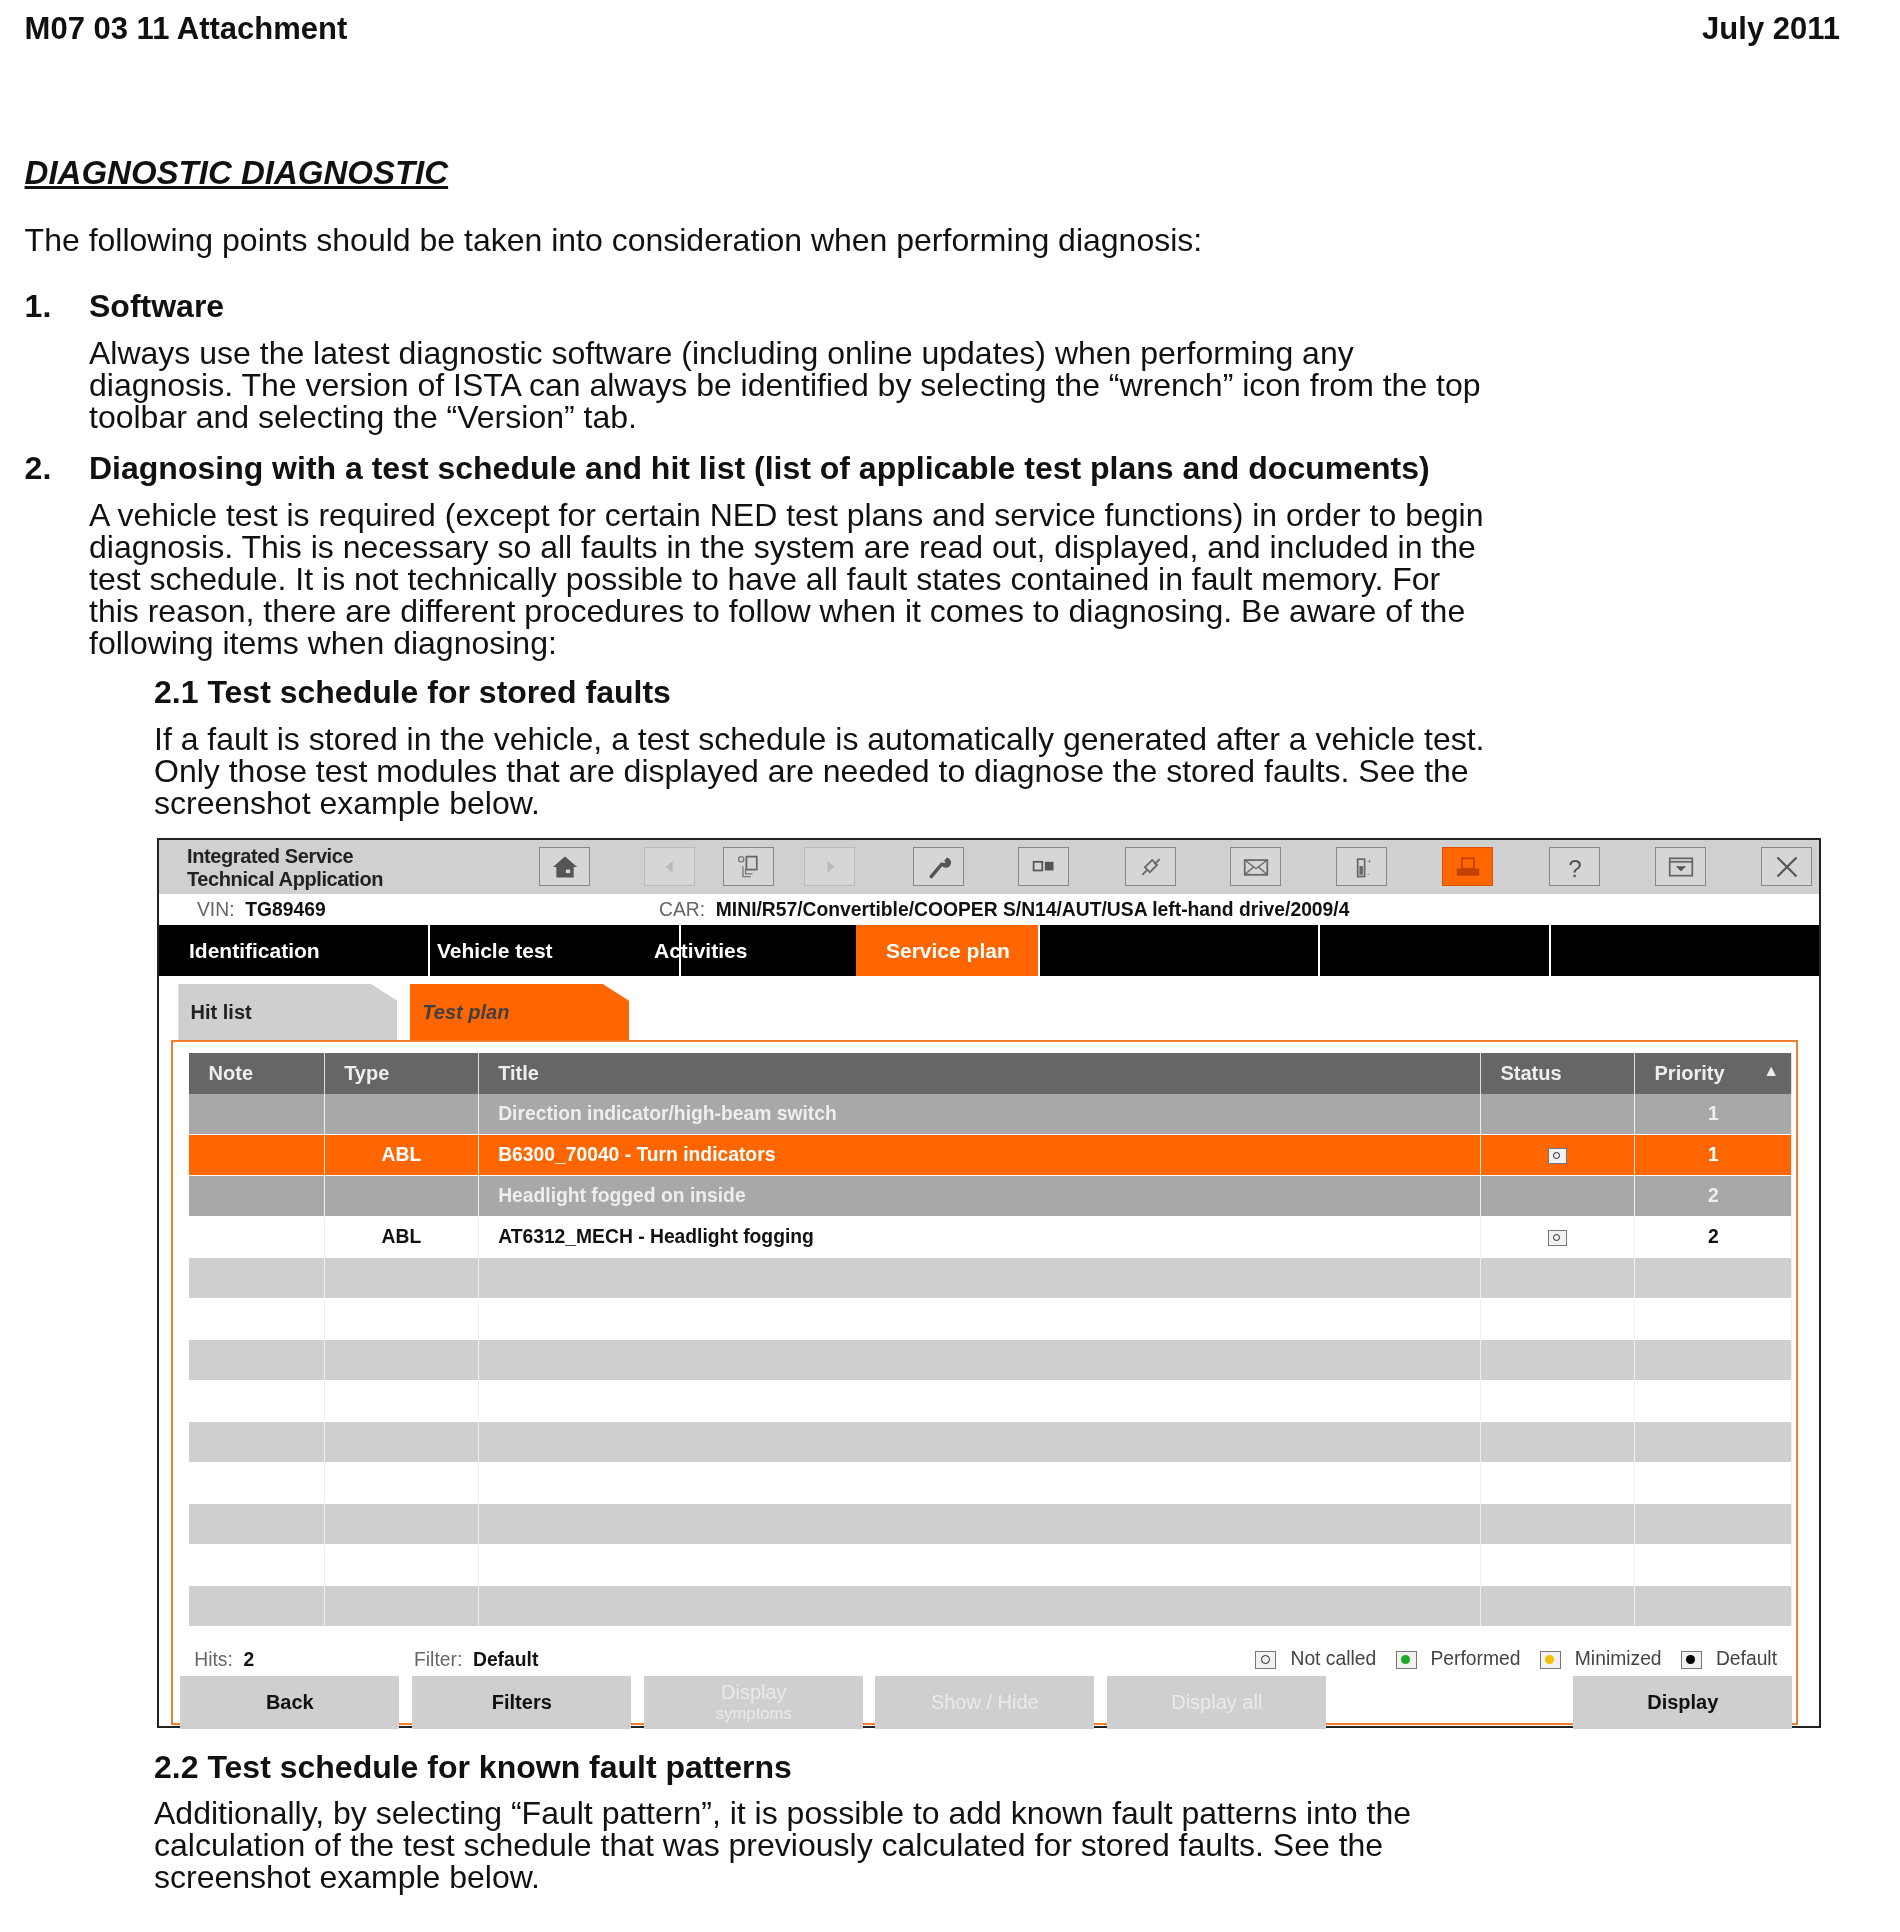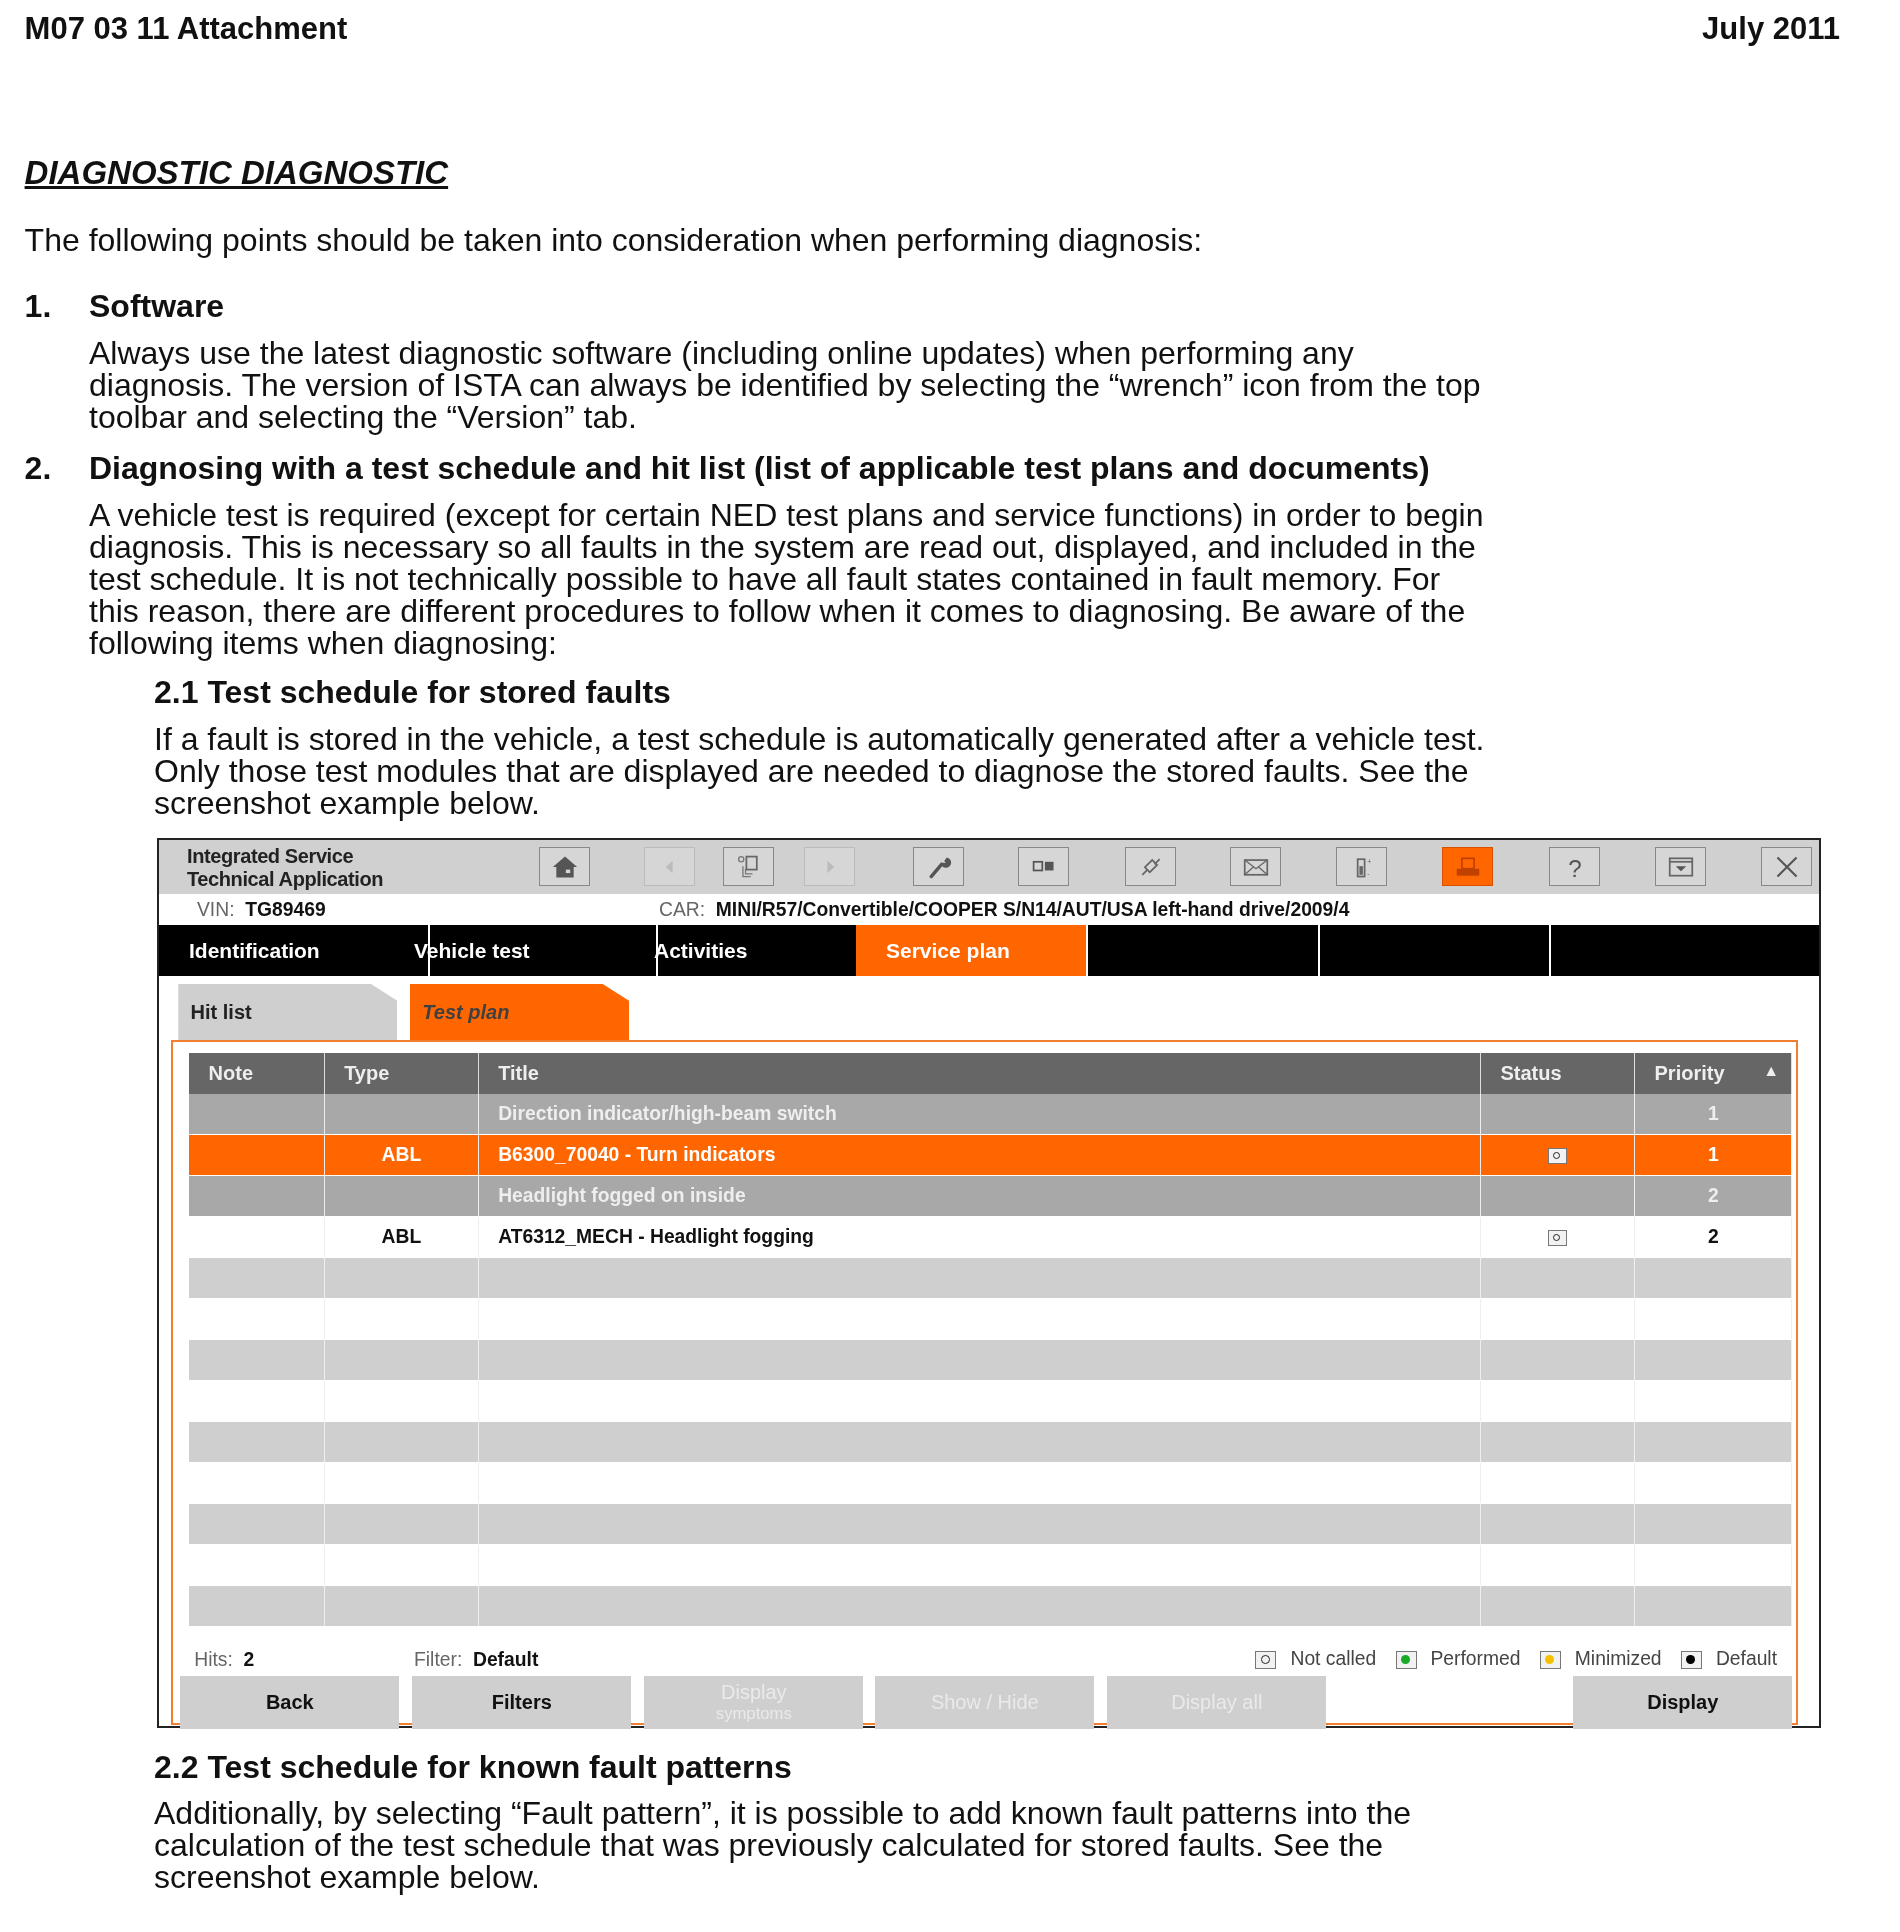--- a/index.html
+++ b/index.html
@@ -174,23 +174,23 @@
       <span class="val">TG89469</span>
     </span>
     <span class="abs" style="left:500px;">
       <span class="lbl">CAR:</span>&nbsp;
       <span class="val">MINI/R57/Convertible/COOPER S/N14/AUT/USA left-hand drive/2009/4</span>
     </span>
   </div>
 
   <div class="tabs">
     <div class="tab" style="left:0;width:271px;padding-left:30px;">Identification</div>
-    <div class="tab" style="left:225px;width:274px;">Vehicle test</div>
+    <div class="tab" style="left:248px;width:274px;">Vehicle test</div>
     <div class="tab" style="left:465px;width:278px;">Activities</div>
-    <div class="tab active" style="left:697px;width:232px;">Service plan</div>
+    <div class="tab active" style="left:697px;width:184px;">Service plan</div>
     <div class="tab" style="left:929px;width:232px;"></div>
     <div class="tab" style="left:1160px;width:232px;"></div>
     <div class="tab" style="left:1392px;width:267px;border-right:none;"></div>
   </div>
 
   <div class="subtab inactive" style="left:19.3px;width:219px;">Hit list</div>
   <div class="subtab active" style="left:251px;width:219px;">Test plan</div>
 
   <div class="frame">
     <table>

